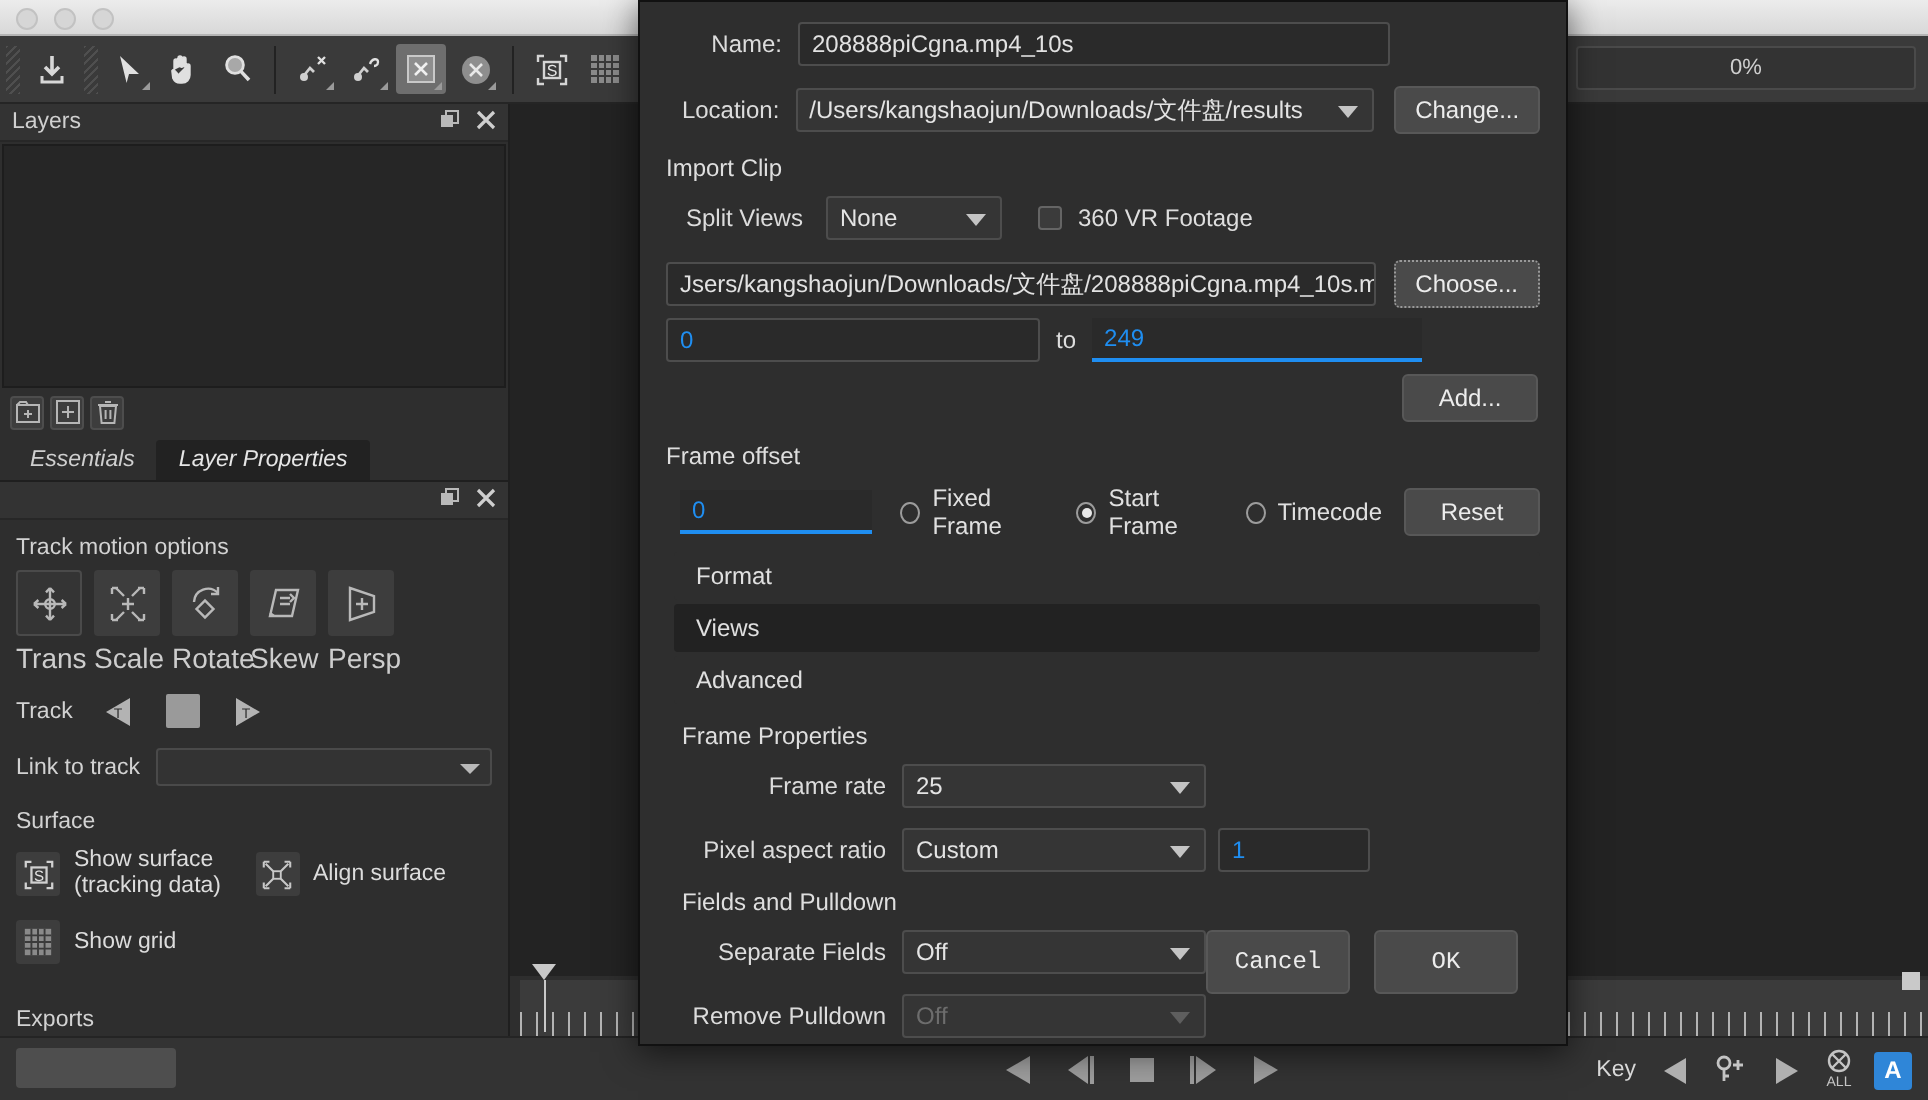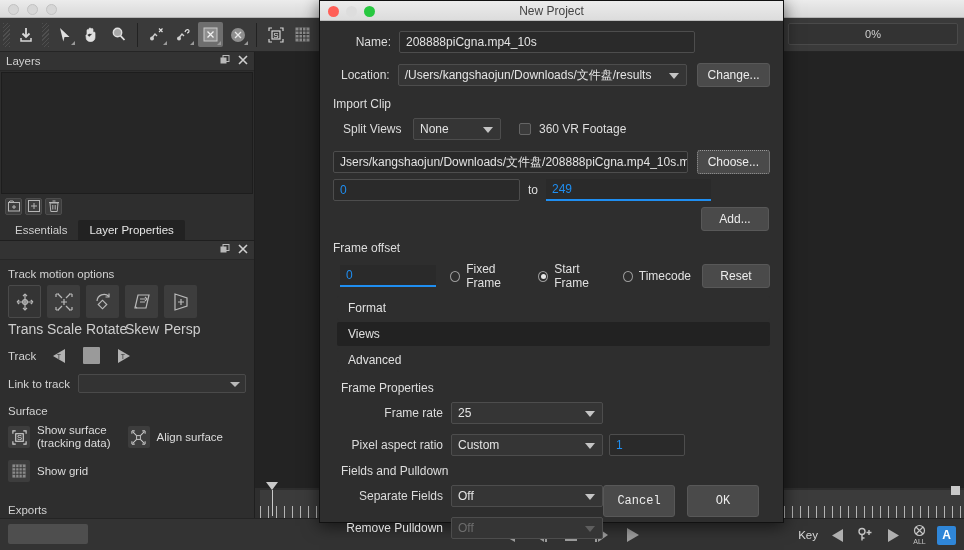--- a/index.html
+++ b/index.html
@@ -57,21 +57,21 @@
     border-bottom:1px solid #272727;
   }
   .panel-header .hdr-icons{position:absolute;right:6px;top:3px;display:flex;gap:8px;align-items:center;}
   .layers-list{height:122px;background:#262626;border:1px solid #1d1d1d;margin:1px;}
   .layer-tools{height:22px;display:flex;align-items:center;gap:3px;padding:2px 5px;background:#2e2e2e;}
   .lt-btn{width:17px;height:17px;background:#3d3d3d;border:1px solid #4d4d4d;border-radius:2px;
     display:flex;align-items:center;justify-content:center;}
 
   .tabstrip{height:24px;display:flex;align-items:flex-end;background:#2e2e2e;padding-left:4px;
     border-bottom:1px solid #1f1f1f;}
-  .tab{padding:4px 11px;font-size:11.5px;color:#cfcfcf;border-radius:2px 2px 0 0;}
+  .tab{padding:4px 11px;font-size:11.5px;color:#cfcfcf;border-radius:2px 2px 0 0;font-style:italic;}
   .tab.active{background:#222;color:#e6e6e6;}
 
   .sec-title{padding:8px 8px 5px 8px;font-size:11.5px;color:#d2d2d2;}
   .motion-row{display:flex;gap:6px;padding:0 8px;}
   .mbtn{width:33px;}
   .mbtn .bx{width:33px;height:33px;background:#3d3d3d;border-radius:2px;
     display:flex;align-items:center;justify-content:center;}
   .mbtn.sel .bx{background:#343434;border:1px solid #4a4a4a;}
   .mlabel{text-align:center;font-size:14px;color:#cdcdcd;margin-top:3px;}
 
@@ -547,26 +547,20 @@
           <circle cx="6.5" cy="6.5" r="5" fill="none" stroke="#c4c4c4" stroke-width="1.2"></circle>
           <path d="M3 3l7 7M10 3l-7 7" stroke="#c4c4c4" stroke-width="1.2"></path>
         </svg>
         <span class="alltxt">ALL</span>
       </span>
       <span class="ablue">A</span>
     </div>
   </div>
 
   <div class="dialog">
-    <div class="dlg-title">
-      <span class="dot d1"></span>
-      <span class="dot d2"></span>
-      <span class="dot d3"></span>
-      <span>New Project</span>
-    </div>
 
     <div class="dlg-body">
 
 
       <div class="frm-row">
         <span class="flbl" style="width:66px">Name:</span>
         <span class="txtfield" style="width:296px">208888piCgna.mp4_10s</span>
       </div>
 
       <div class="frm-row">

